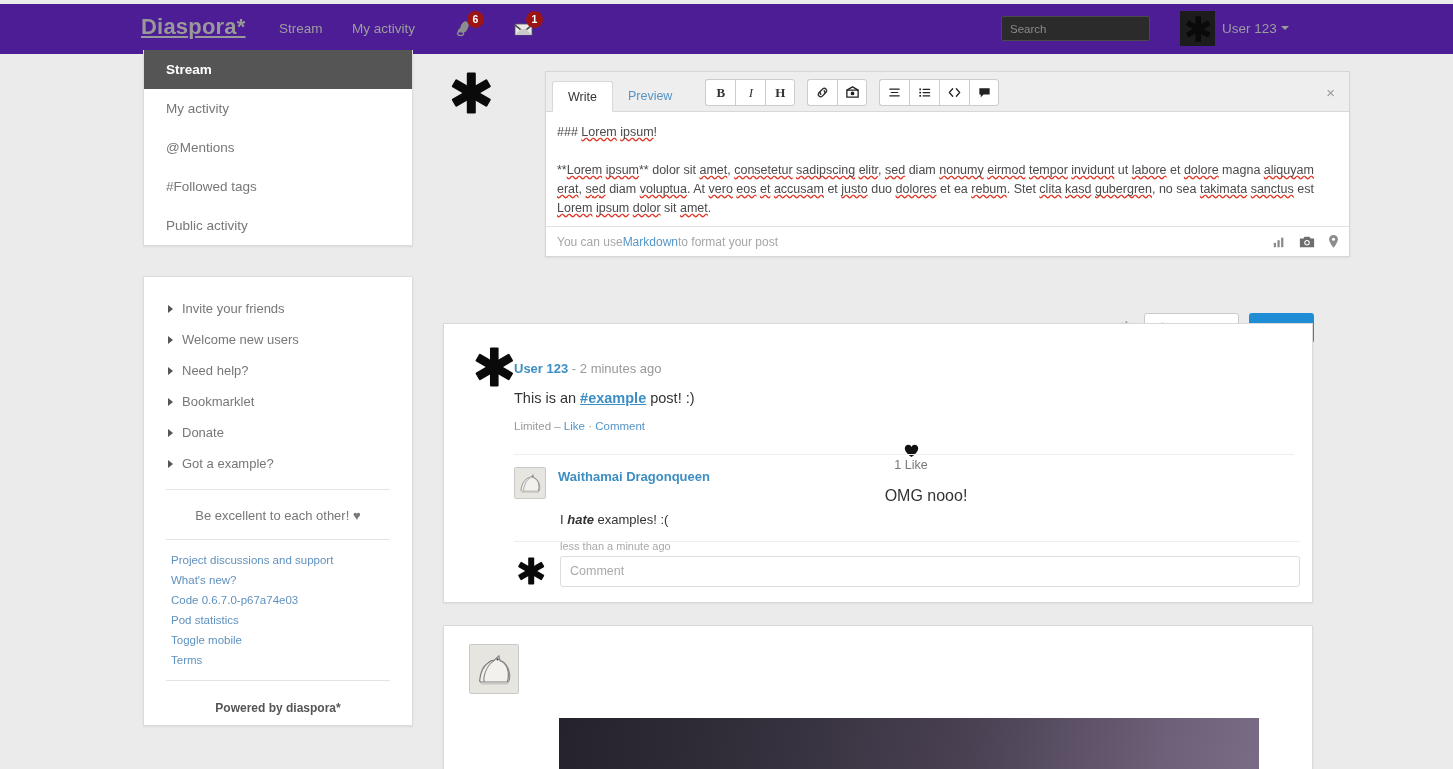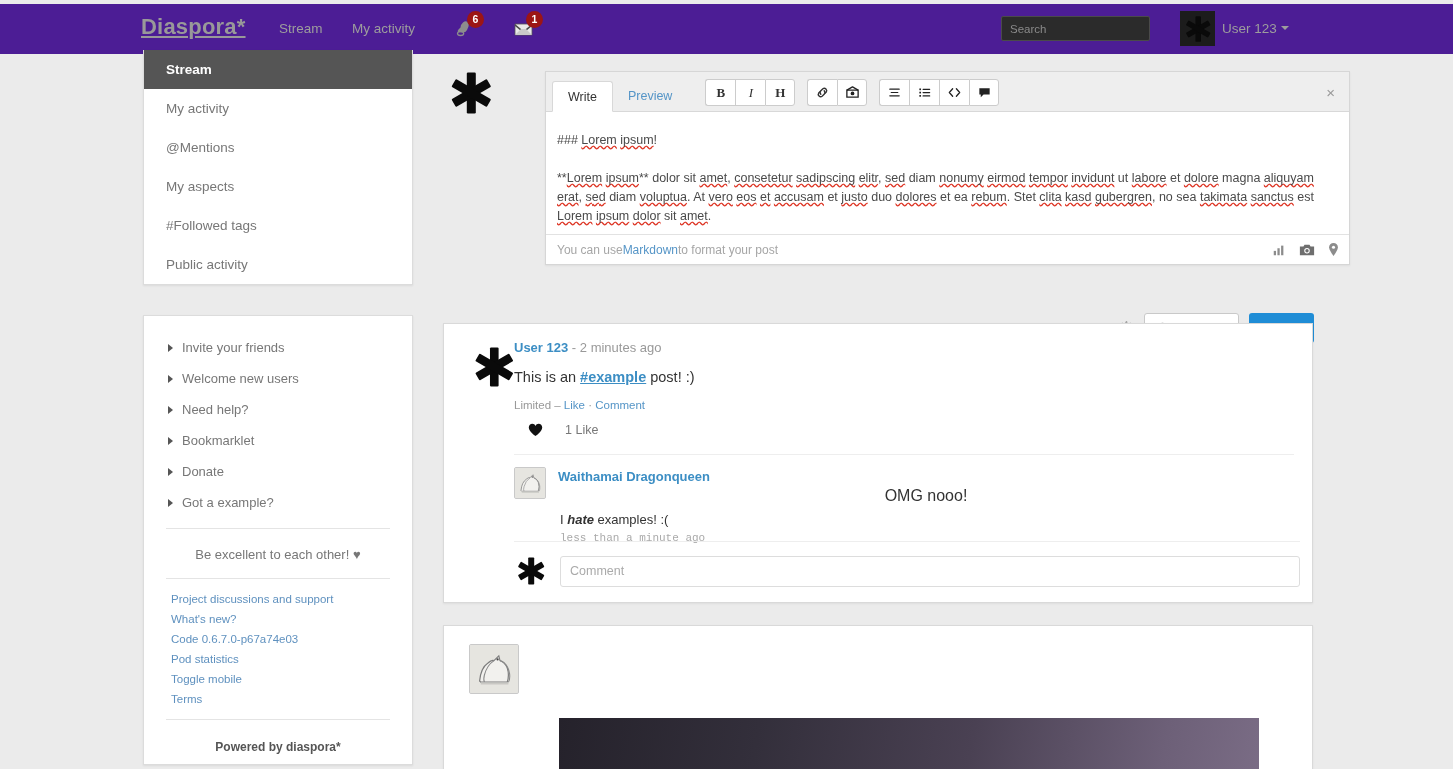--- a/index.html
+++ b/index.html
@@ -146,21 +146,21 @@
     font-size: 13px; color: #333333; cursor: pointer;
   }
   .fmt-btn:first-child { border-radius: 3px 0 0 3px; }
   .fmt-btn:last-child { border-right: 1px solid #cccccc; border-radius: 0 3px 3px 0; }
   .fmt-btn svg { display: block; }
   #pub-close {
     position: absolute; right: 14px; top: 13px;
     font-size: 15px; color: #999999; cursor: pointer; line-height: 1;
   }
   #pub-text {
-    padding: 19px 11px 8px 11px; font-size: 12.5px; color: #4a4a4a;
+    padding: 11px 11px 8px 11px; font-size: 12.5px; color: #4a4a4a;
     line-height: 19px; min-height: 95px;
   }
   .sp { text-decoration: underline wavy #dd3322; text-decoration-skip-ink: none; }
   #pub-hint {
     height: 30px; border-top: 1px solid #e2e2e2;
     display: flex; align-items: center; padding: 0 11px;
     font-size: 12px; color: #a6a6a6; position: relative;
   }
   #pub-hint a { color: #5595c7; text-decoration: none; }
   #hint-icons { position: absolute; right: 10px; display: flex; gap: 13px; align-items: center; }
@@ -195,37 +195,37 @@
   }
   .post-avatar svg { width: 46px; height: 46px; }
   .dragon-av {
     width: 50px; height: 50px; border: 1px solid #c9c9c9; border-radius: 2px;
     background: linear-gradient(160deg,#e9e9e6 0%,#dedede 45%,#cfcfcf 100%);
     overflow: hidden; position: relative;
   }
   .dragon-av svg { width: 100%; height: 100%; }
   .dragon-av.small { width: 32px; height: 32px; }
   .post-body { position: absolute; left: 70px; top: 15px; right: 18px; }
-  .post-head { font-size: 13px; color: #999999; line-height: 18px; }
+  .post-head { font-size: 13px; color: #999999; line-height: 18px; margin-top: 21px; }
   .post-author { color: #3c8ec4; font-weight: bold; text-decoration: none; }
   .post-content { font-size: 14.5px; color: #333333; margin-top: 10px; line-height: 20px; }
   .tag { color: #3c8ec4; font-weight: bold; }
   .post-meta { font-size: 11.5px; color: #999999; margin-top: 12px; }
   .post-meta a { color: #5595c7; text-decoration: none; }
-  .likes-row { display: flex; align-items: center; gap: 22px; margin-top: 12px; margin-left: 14px; font-size: 12.5px; color: #777777; }
+  .likes-row { display: flex; align-items: center; gap: 0; margin-top: 12px; margin-left: 14px; font-size: 12.5px; color: #777777; flex-direction: column; }
 
   .comment-block { position: absolute; left: 70px; top: 130px; right: 18px;
     border-top: 1px solid #eeeeee; padding-top: 12px; }
   .comment { display: flex; gap: 12px; }
   .comment-main { flex: 1; }
   .comment-author { color: #3c8ec4; font-weight: bold; font-size: 13px; text-decoration: none; }
   .comment-h { font-size: 16px; color: #333333; line-height: 20px; margin-top: 1px; text-align: center; }
   .comment-text { font-size: 13px; color: #333333; margin-top: 6px; margin-left: 2px; }
   .comment-text b { font-style: italic; }
-  .comment-time { font-size: 11px; color: #aaaaaa; margin-top: 5px; margin-left: 2px; font-family: Liberation Mono, monospace; }
+  .comment-time { font-size: 11px; color: #aaaaaa; margin-top: 13px; margin-left: 2px; }
 
   .comment-form {
     position: absolute; left: 70px; bottom: 14px; right: 12px;
     border-top: 1px solid #eeeeee; padding-top: 12px;
     display: flex; align-items: center; gap: 12px;
   }
   .cf-avatar { width: 34px; height: 34px; display: flex; align-items: center; justify-content: center; }
   .cf-avatar svg { width: 32px; height: 32px; }
   .comment-input {
     flex: 1; height: 31px; border: 1px solid #dddddd; border-radius: 3px;
@@ -286,23 +286,20 @@
 
   <div id="nav-panel">
     <div class="stream-item active">
       <span>Stream</span>
     </div>
     <div class="stream-item">
       <span>My activity</span>
     </div>
     <div class="stream-item">
       <span>@Mentions</span>
-    </div>
-    <div class="stream-item">
-      <span>My aspects</span>
     </div>
     <div class="stream-item">
       <span>#Followed tags</span>
     </div>
     <div class="stream-item">
       <span>Public activity</span>
     </div>
   </div>
 
   <div id="help-panel">

